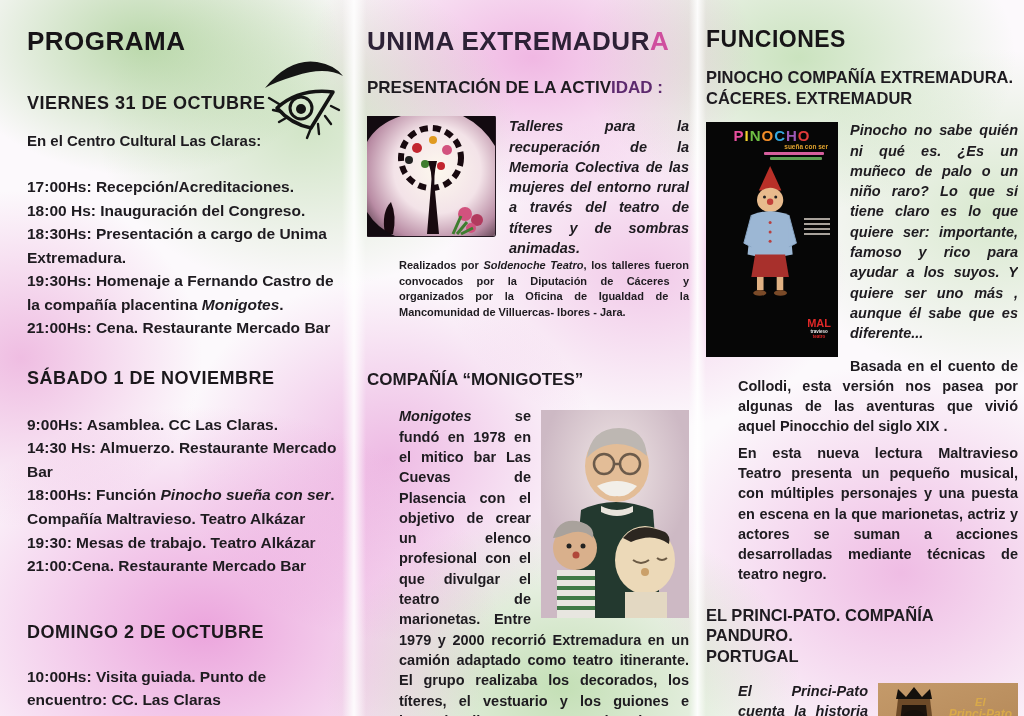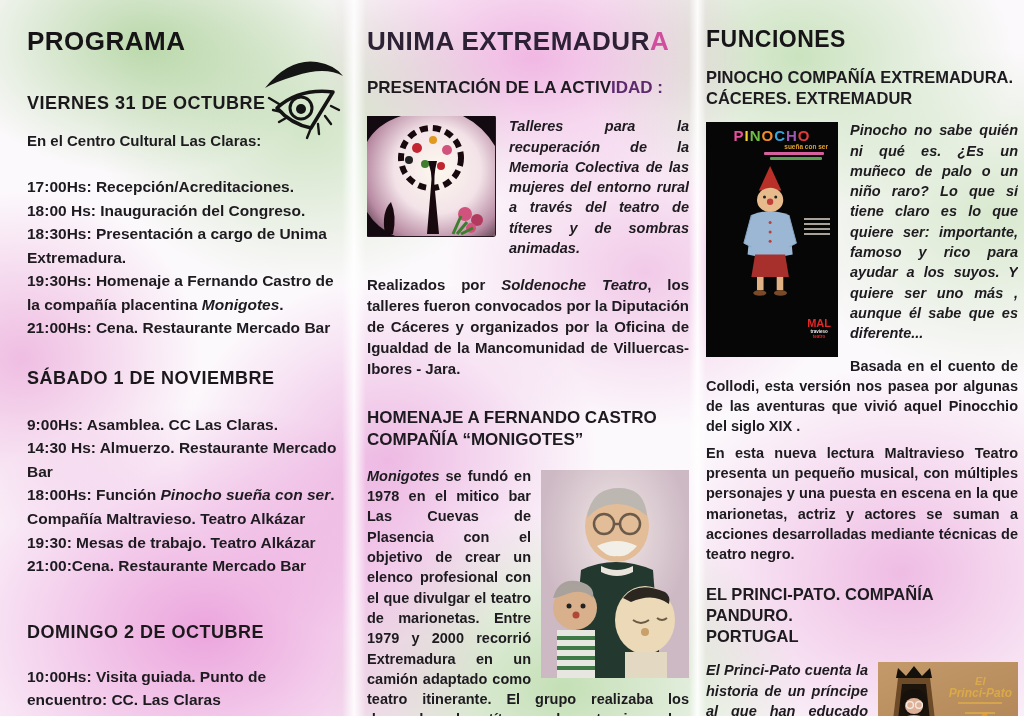--- a/index.html
+++ b/index.html
@@ -32,21 +32,21 @@
   .col3 h1{font-size:23px;margin-top:26px;}
   h2{font-size:18px;font-weight:800;margin:0;color:#1b181c;}
   .day-heading{margin-top:28px;letter-spacing:.5px;}
   .sub{font-size:16.5px;font-weight:800;line-height:1.25;margin:0;}
   .accent-pink{color:#cf4f9e;}
   .accent-purple{color:#5d2a6e;}
   .sched{font-size:15.5px;font-weight:700;line-height:1.52;margin:0;}
   .intro{margin:18px 0 26px 0;font-size:15px;font-weight:700;}
   .sched-group{margin-top:18px;}
   em{font-style:italic;}
-  p.just{text-align:justify;font-size:14.5px;font-weight:700;line-height:1.4;margin:0;}
+  p.just{text-align:justify;font-size:14.5px;font-weight:700;line-height:1.4;margin:0;padding-left:32px;}
   .ital{font-style:italic;}
   .eye-wrap{position:absolute;left:228px;top:52px;width:92px;height:95px;}
   .figrow{overflow:hidden;}
   
   .shadow-img{float:left;width:128px;height:120px;margin:0 14px 6px 0;border-radius:2px;
     background:radial-gradient(circle at 55% 45%, #fdf8ee 0%, #f3e3e8 45%, #b98ca4 75%, #3a2430 100%);
     box-shadow:0 0 0 1px #241822;}
   
   .fern-img{float:right;width:148px;height:208px;margin:4px 0 4px 10px;background:#ded2da;}
   
@@ -142,23 +142,23 @@
           <path d="M86 118 L94 100 M90 118 L100 106 M94 118 L106 112" stroke="#3f7d2f" stroke-width="3"></path>
           <path d="M0 0 L34 0 Q10 8 0 26 Z" fill="#120a10"></path>
           <path d="M128 0 L128 30 Q116 10 96 0 Z" fill="#120a10"></path>
           <path d="M0 120 L0 96 Q10 112 28 120 Z" fill="#120a10"></path>
         </svg>
       </div>
       <p class="just ital" style="font-size:14.5px">Talleres para la recuperación de la Memoria Colectiva de las mujeres del entorno rural a través del teatro de títeres y de sombras animadas.</p>
       <div class="clear"></div>
     </div>
 
-    <p class="just" style="margin-top:16px;font-size:15px"><span>Realizados por </span><em>Soldenoche Teatro</em><span>, los talleres fueron convocados por la Diputación de Cáceres y organizados por la Oficina de Igualdad de la Mancomunidad de Villuercas- Ibores - Jara.</span></p>
-
-    <p class="sub" style="margin-top:28px;font-size:17px"><span>HOMENAJE A FERNANDO CASTRO</span><br><span>COMPAÑÍA “MONIGOTES”</span></p>
+    <p class="just" style="font-size:11px"><span>Realizados por </span><em>Soldenoche Teatro</em><span>, los talleres fueron convocados por la Diputación de Cáceres y organizados por la Oficina de Igualdad de la Mancomunidad de Villuercas- Ibores - Jara.</span></p>
+
+    <p class="sub" style="margin-top:28px;font-size:17px"><br><span>COMPAÑÍA “MONIGOTES”</span></p>
 
     <div class="figrow" style="margin-top:16px">
       <div class="fern-img">
         <svg viewBox="0 0 148 208" width="148" height="208">
           <rect width="148" height="208" fill="#e3d5dc"></rect>
           <rect width="148" height="208" fill="url(#g0)"></rect>
           <defs>
               <radialGradient id="g0" cx="50%" cy="30%">
                 <stop offset="0%" stop-color="#f0e6e6"></stop>
                 <stop offset="100%" stop-color="#cdb9c4"></stop>

